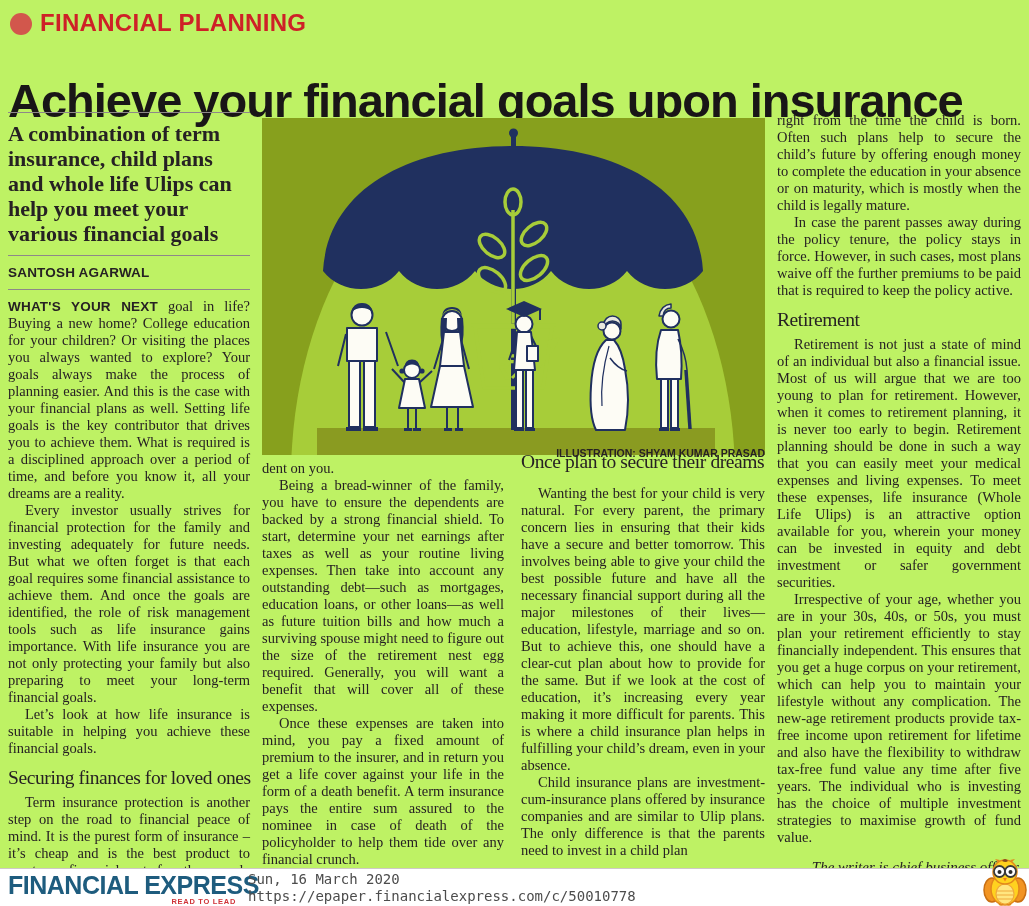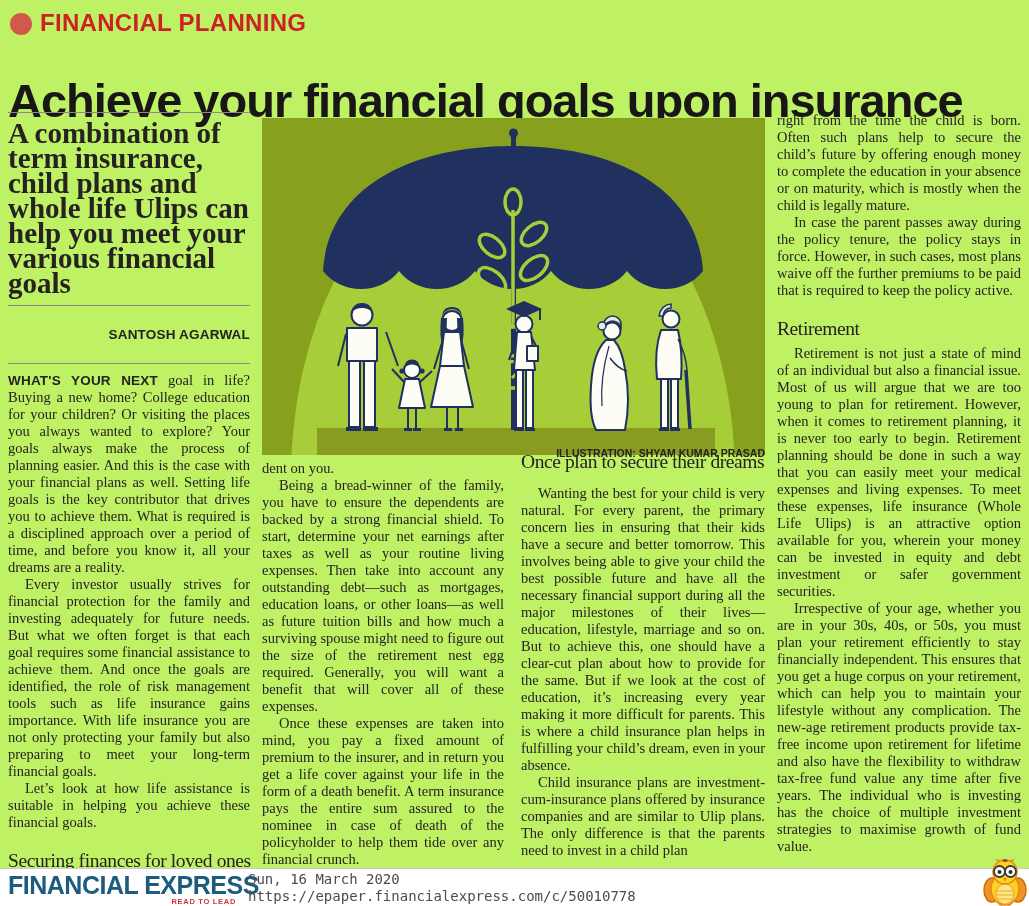--- a/index.html
+++ b/index.html
@@ -13,26 +13,26 @@
             font-weight:bold;font-size:47px;letter-spacing:-1px;color:#191617;white-space:nowrap;}
   
   .col{position:absolute;font-size:14.5px;line-height:17px;text-align:justify;hyphens:auto;}
   .col p{margin:0;}
   .col p.ind{text-indent:17px;}
   .col1{left:8px;top:112px;width:242px;}
   .col2{left:262px;top:460px;width:242px;}
   .col3{left:521px;top:450px;width:244px;}
   .col4{left:777px;top:112px;width:244px;}
   .rule{border:0;border-top:1.5px solid #8e8889;margin:0;}
-  .standfirst{font-size:29px;line-height:25px;font-weight:bold;text-align:left;margin:8px 0 9px;hyphens:none;}
+  .standfirst{font-size:22px;line-height:25px;font-weight:bold;text-align:left;margin:8px 0 9px;hyphens:none;}
   .byline{font-family:"Liberation Sans",sans-serif;font-weight:bold;font-size:13.5px;letter-spacing:.2px;
-          text-align:right;margin:20px 0;}
+          text-align:left;margin:8px 0;}
   .lead-in{font-family:"Liberation Sans",sans-serif;font-weight:bold;font-size:13.5px;letter-spacing:.2px;margin-top:28px;}
   .subhead{font-size:19.5px;line-height:23px;font-weight:normal;text-align:left;letter-spacing:-.4px;
-           margin:18px 0 5px;white-space:nowrap;hyphens:none;}
+           margin:9px 0 5px;white-space:nowrap;hyphens:none;}
   .subhead.wrap{white-space:normal;margin:0 0 12px;}
   .signature{margin-top:12px;text-align:right;font-style:italic;font-size:15px;line-height:19px;hyphens:none;}
   
   .illo{position:absolute;left:262px;top:118px;width:503px;height:337px;}
   .illo svg{display:block;width:100%;height:100%;}
   .illo-credit{position:absolute;left:262px;top:447px;width:503px;text-align:right;
                font-family:"Liberation Sans",sans-serif;font-weight:bold;font-size:10.5px;color:#262123;}
   
   .footer{position:absolute;left:0;top:868px;width:1029px;height:38px;background:#ffffff;
           border-top:1px solid #cfc9c7;}
@@ -56,21 +56,21 @@
 
   <div class="col col1">
     <hr class="rule">
     <div class="standfirst">A combination of term insurance, child plans and whole life Ulips can help you meet your various financial goals</div>
     <hr class="rule">
     <div class="byline">SANTOSH AGARWAL</div>
     <hr class="rule">
     <div style="height:8px"></div>
     <p><span class="lead-in">WHAT'S YOUR NEXT</span><span> goal in life? Buying a new home? College education for your children? Or visiting the places you always wanted to explore? Your goals always make the process of planning easier. And this is the case with your financial plans as well. Setting life goals is the key contributor that drives you to achieve them. What is required is a disciplined approach over a period of time, and before you know it, all your dreams are a reality.</span></p>
     <p class="ind">Every investor usually strives for financial protection for the family and investing adequately for future needs. But what we often forget is that each goal requires some financial assistance to achieve them. And once the goals are identified, the role of risk management tools such as life insurance gains importance. With life insurance you are not only protecting your family but also preparing to meet your long-term financial goals.</p>
-    <p class="ind">Let’s look at how life assistance is suitable in helping you achieve these financial goals.</p>
+    <p class="ind">Let’s look at how life insurance is suitable in helping you achieve these financial goals.</p>
     <h2 class="subhead">Securing finances for loved ones</h2>
     <p class="ind">Term insurance protection is another step on the road to financial peace of mind. It is the purest form of insurance – it’s cheap and is the best product to create a financial net for the people depen-</p>
   </div>
 
   <div class="illo">
     <svg viewBox="0 0 503 337" preserveAspectRatio="none">
       <rect x="0" y="0" width="503" height="337" fill="#87a01d"></rect>
       <ellipse cx="251" cy="360" rx="222" ry="332" fill="#a7cd39"></ellipse>
       <rect x="55" y="310" width="398" height="27" fill="#8a9b21"></rect>
 

